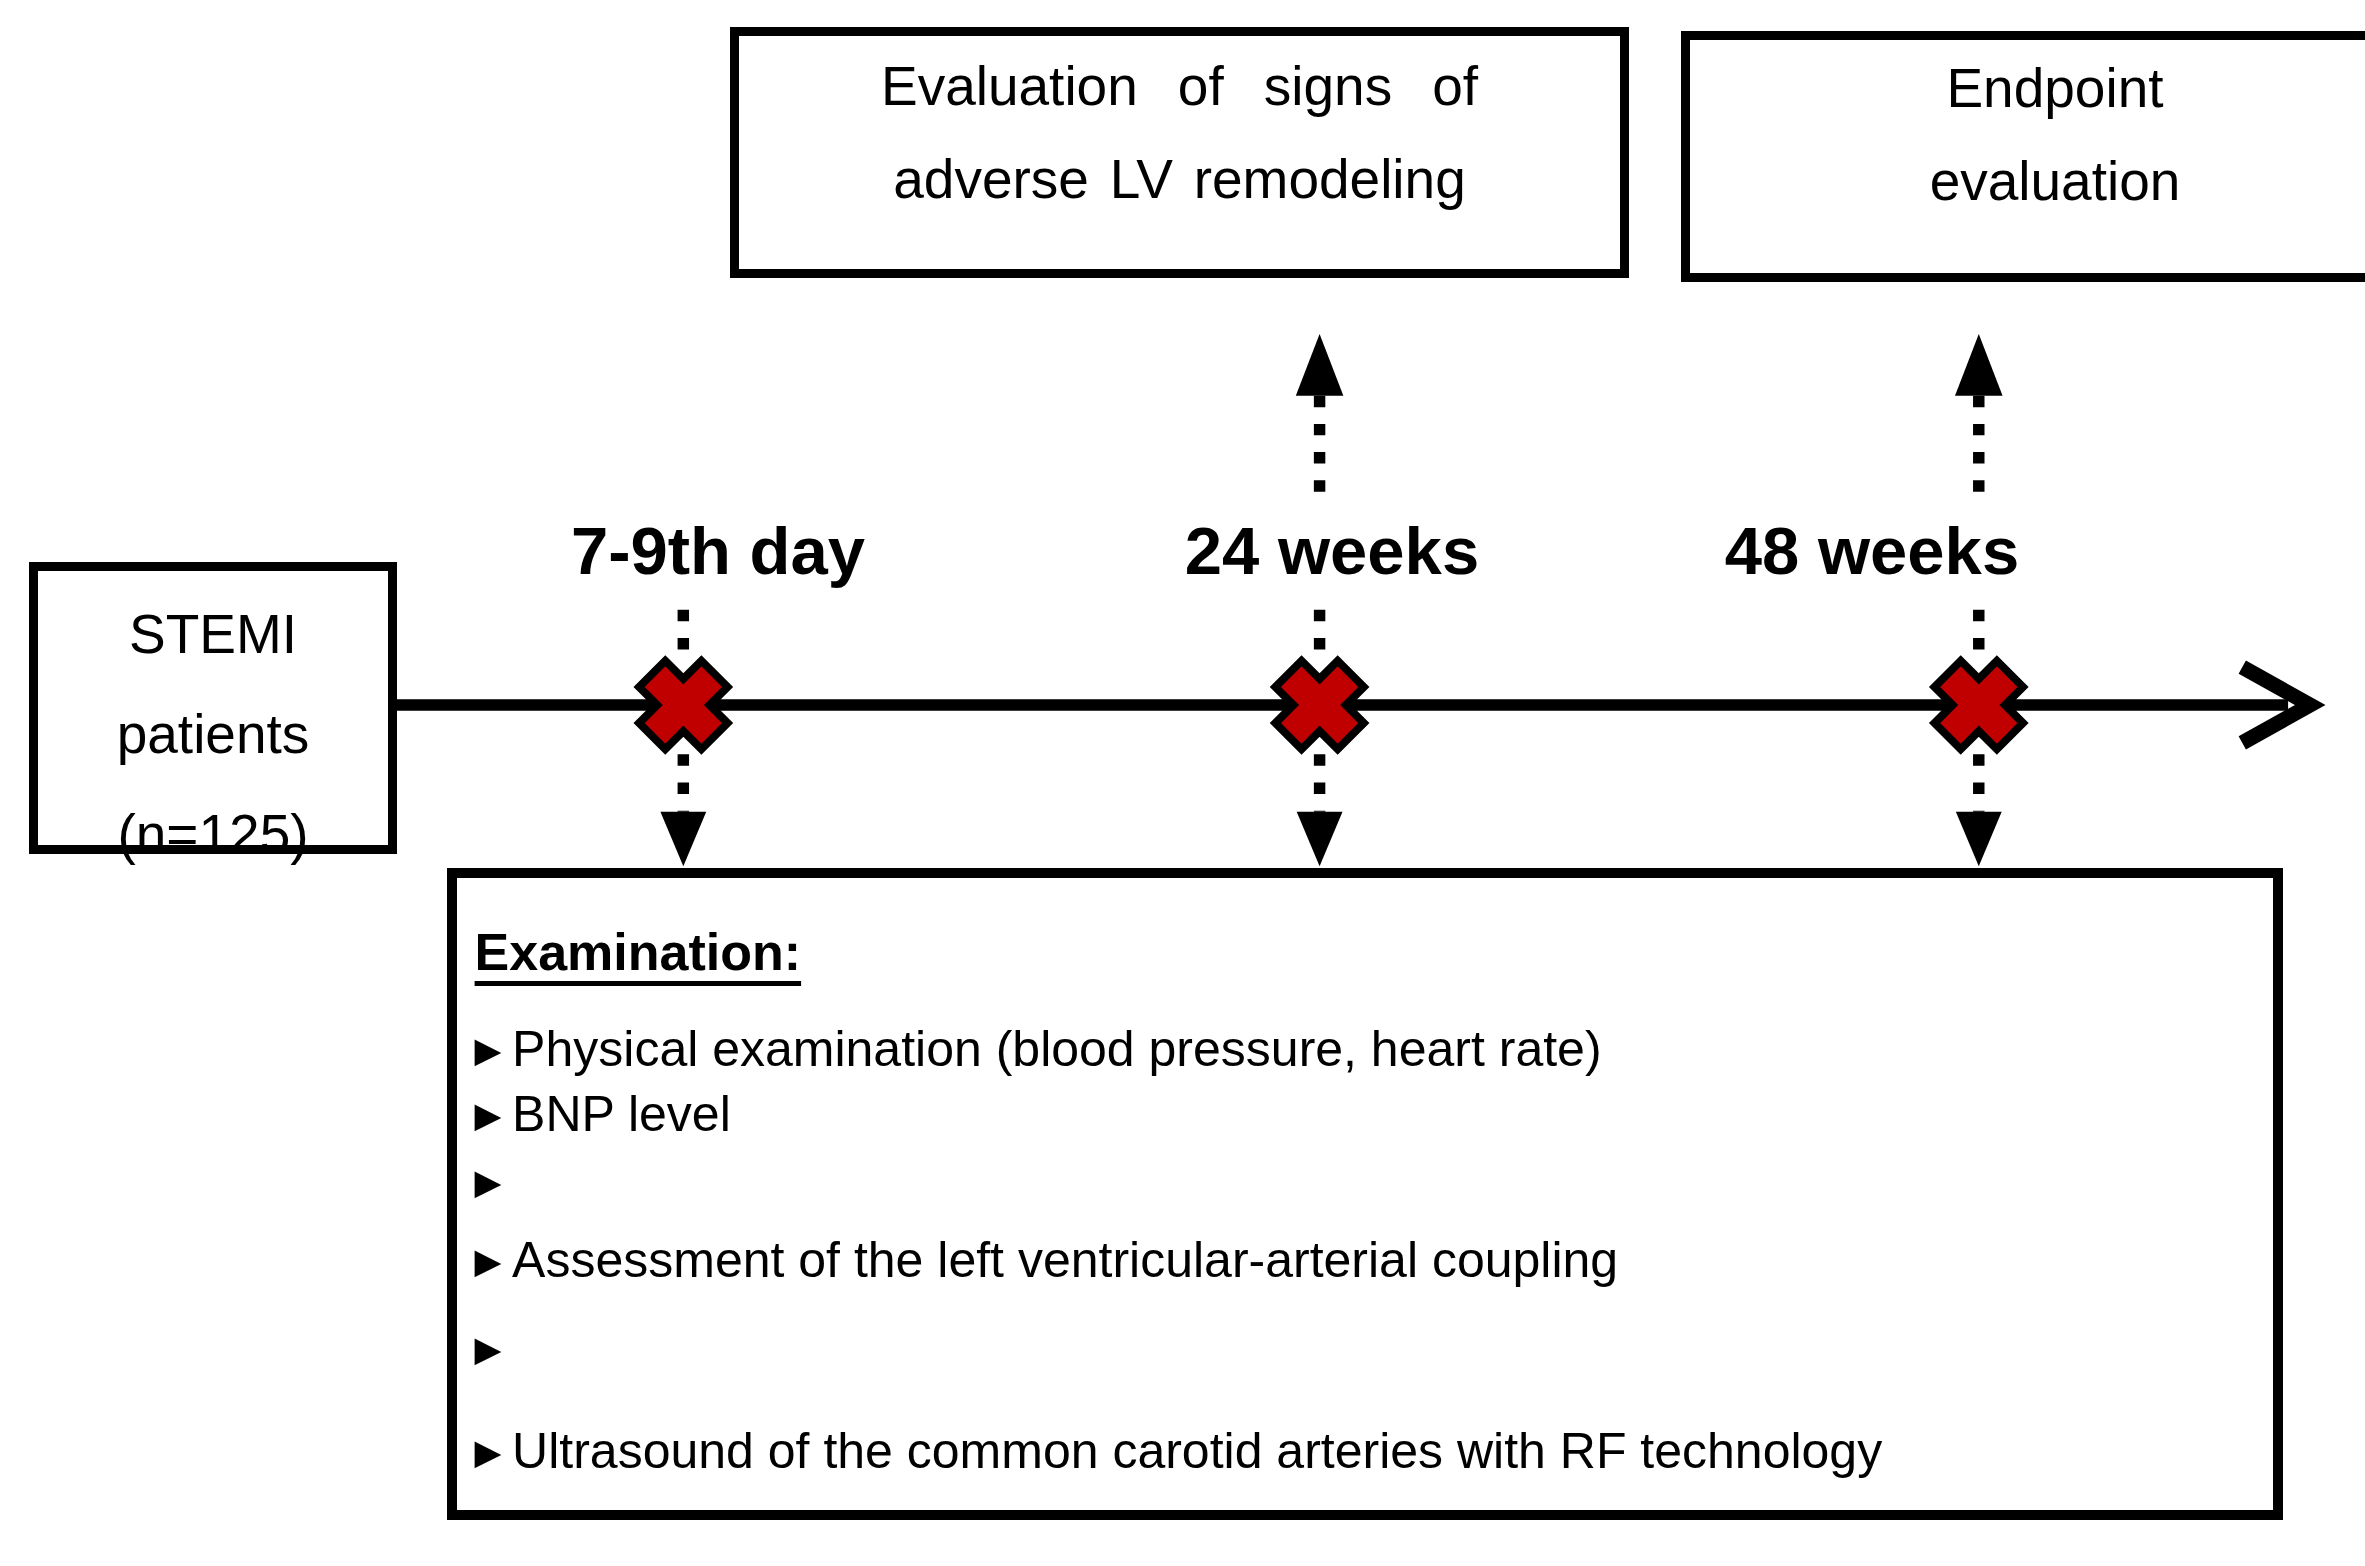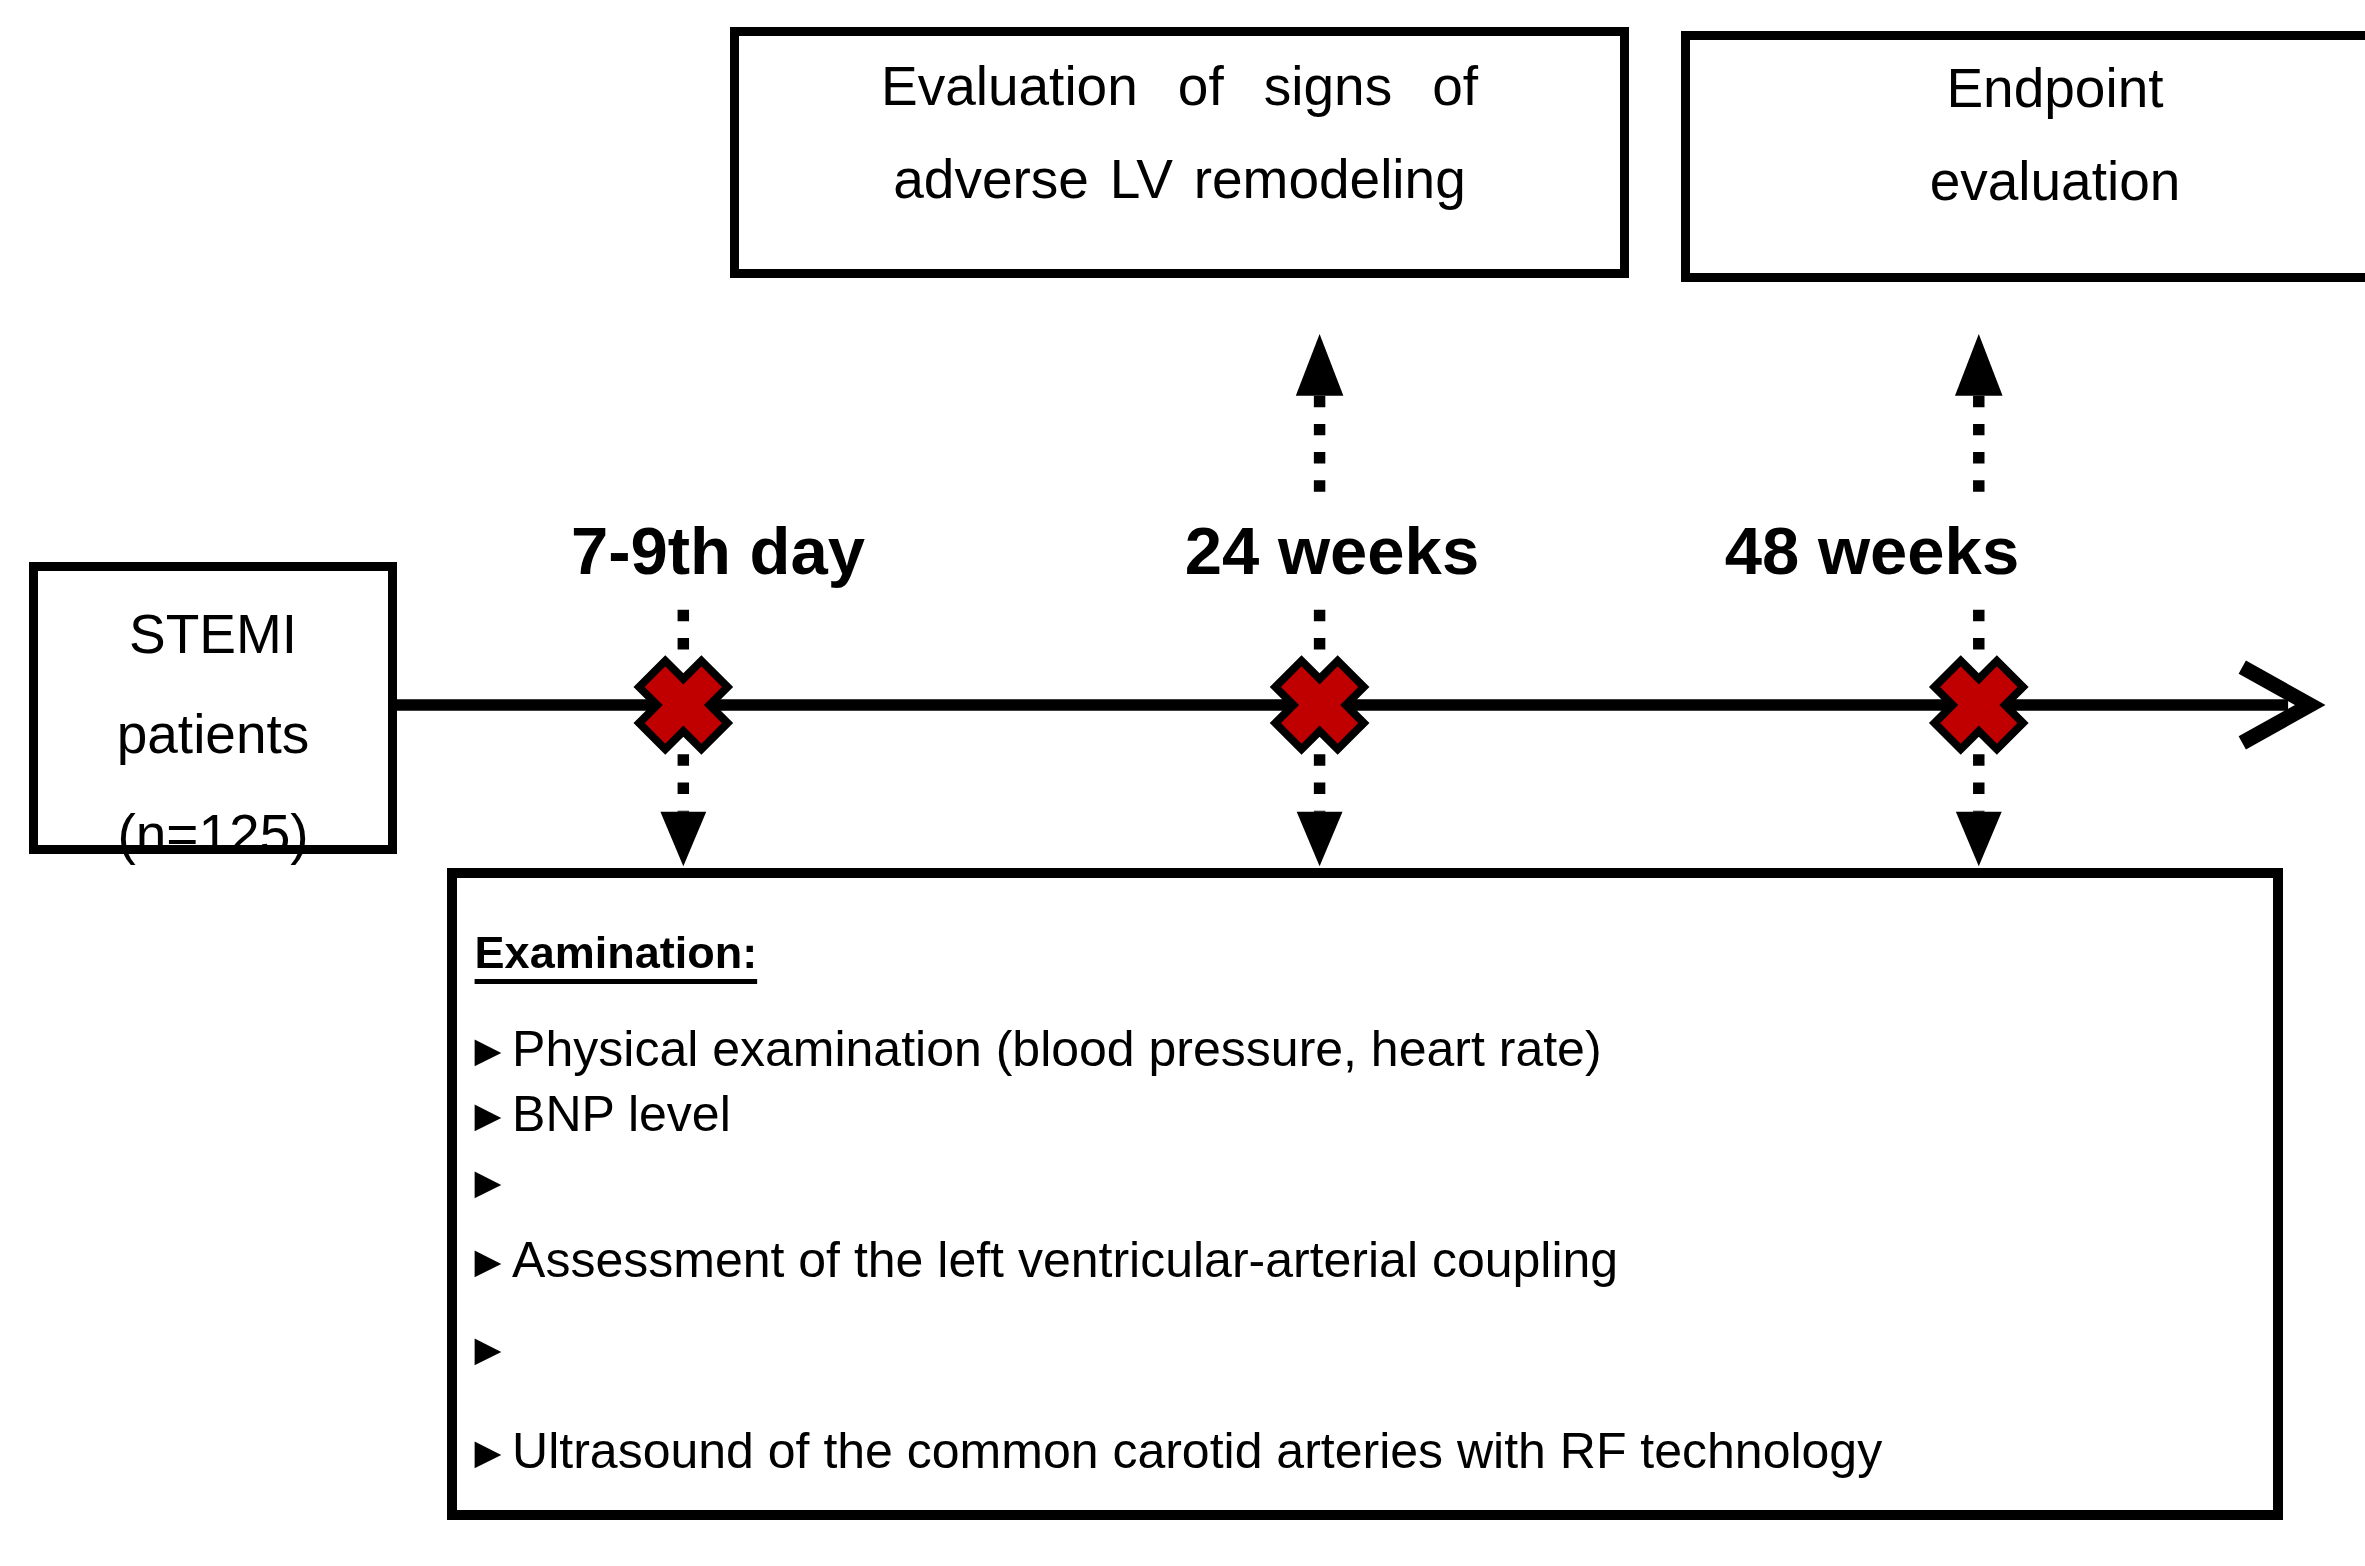--- a/index.html
+++ b/index.html
@@ -24,21 +24,21 @@
     font-weight:bold;font-size:67px;white-space:nowrap;line-height:56px;
   }
   .lab1{left:718px;}
   .lab2{left:1304px;margin-left:28px;}
   .lab3{left:1872px;}
   .exam-box{
     position:absolute;box-sizing:border-box;left:447px;top:868px;width:1836px;height:652px;
     border:10.6px solid #000;background:#fff;
   }
   .exam-heading{
-    margin:39px 0 0 17.6px;font-size:45px;font-weight:bold;line-height:71px;display:inline-block;
+    margin:39px 0 0 17.6px;font-size:52px;font-weight:bold;line-height:71px;display:inline-block;
     text-decoration:underline;text-decoration-thickness:5.3px;text-underline-offset:10.6px;
   }
   .exam-list{list-style:none;margin:29px 0 0 17.6px;padding:0;font-size:50px;}
   .exam-list li{display:flex;align-items:center;line-height:65px;white-space:nowrap;}
   .exam-list li.g2{margin-top:1.8px;}
   .exam-list li.g16{margin-top:14px;}
   .exam-list li.g26{margin-top:23px;}
   .exam-list li.g43{margin-top:38px;}
   .tri{font-size:35px;margin-right:10.6px;line-height:65px;}
 </style>

